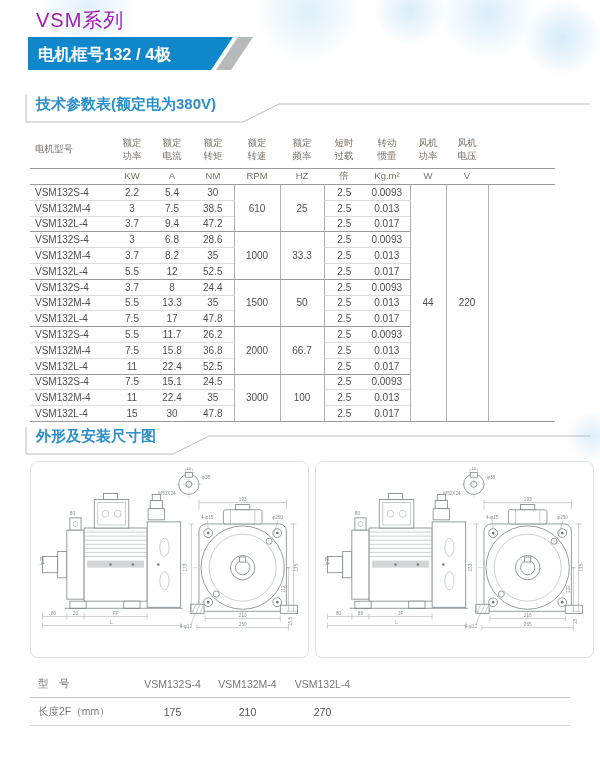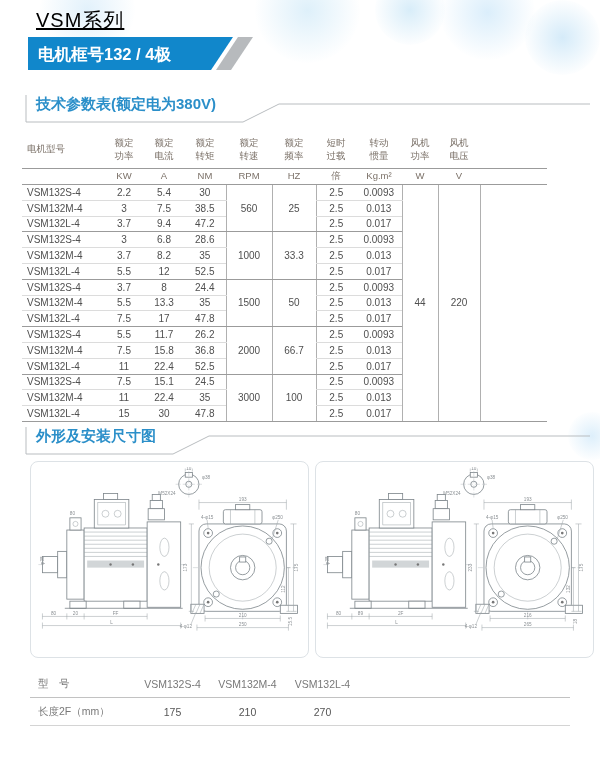--- a/index.html
+++ b/index.html
@@ -1,27 +1,27 @@
 <!DOCTYPE html>
 <html><head>
 <meta charset="utf-8">
 <title>VSM132</title>
 <style>
   html,body{margin:0;padding:0}
   body{width:600px;height:780px;position:relative;background:#ffffff;overflow:hidden;
        font-family:"Liberation Sans","DejaVu Sans",sans-serif;}
   .bubble{position:absolute;border-radius:50%;pointer-events:none;}
-  .series-title{position:absolute;left:36px;top:7px;font-size:20px;color:#000000;letter-spacing:1px;text-decoration:underline;}
+  .series-title{position:absolute;left:36px;top:7px;font-size:20px;color:#a21caf;letter-spacing:1px;}
   .banner-svg{position:absolute;left:28px;top:37px;}
   .sec{position:absolute;left:25px;width:566px;height:38px;text-decoration:underline;}
   .sec1{top:89px}.sec2{top:421px}
   .sec svg{position:absolute;left:0;top:0}
   .sec .t{position:absolute;left:11px;top:6px;font-size:15px;font-weight:bold;color:#2b8fc9;}
   
-  .spec-wrap{position:absolute;left:22px;top:131px;width:525px;border-bottom:1px solid #9b9b9b;}
+  .spec-wrap{position:absolute;left:30px;top:131px;width:525px;border-bottom:1px solid #9b9b9b;}
   table.spec{border-collapse:collapse;width:525px;table-layout:fixed;}
   .spec th{font-weight:normal;color:#7b7168;font-size:9.5px;line-height:1.3;vertical-align:middle;padding:0;text-align:center;}
   .spec thead tr.r1 th{border-bottom:1px solid #9b9b9b;height:37px;}
   .spec thead tr.r2 th{border-bottom:1px solid #9b9b9b;height:15px;}
   .spec td{font-size:10px;color:#4f4f4f;text-align:center;height:14.8px;padding:0;
            border-bottom:1px solid #dcdcdc;vertical-align:middle;}
   .spec td.model{text-align:left;padding-left:5px;}
   .spec td.vl{border-left:1px solid #b0b0b0;margin-left:48px;}
   .spec td.gb{border-bottom:1px solid #9b9b9b;}
   .spec td.nb{border-bottom:none;}
@@ -135,21 +135,21 @@
           <th>V</th>
           <th></th>
         </tr>
       </thead>
     <tbody>
         <tr>
           <td class="model">VSM132S-4</td>
           <td>2.2</td>
           <td>5.4</td>
           <td>30</td>
-          <td class="vl gb" rowspan="3">560</td>
+          <td class="vl gb" rowspan="3">610</td>
           <td class="vl gb" rowspan="3">25</td>
           <td class="vl">2.5</td>
           <td>0.0093</td>
           <td class="vl nb" rowspan="15">44</td>
           <td class="vl nb" rowspan="15">220</td>
           <td class="vl nb" rowspan="15"></td>
         </tr>
         <tr>
           <td class="model">VSM132M-4</td>
           <td>3</td>

